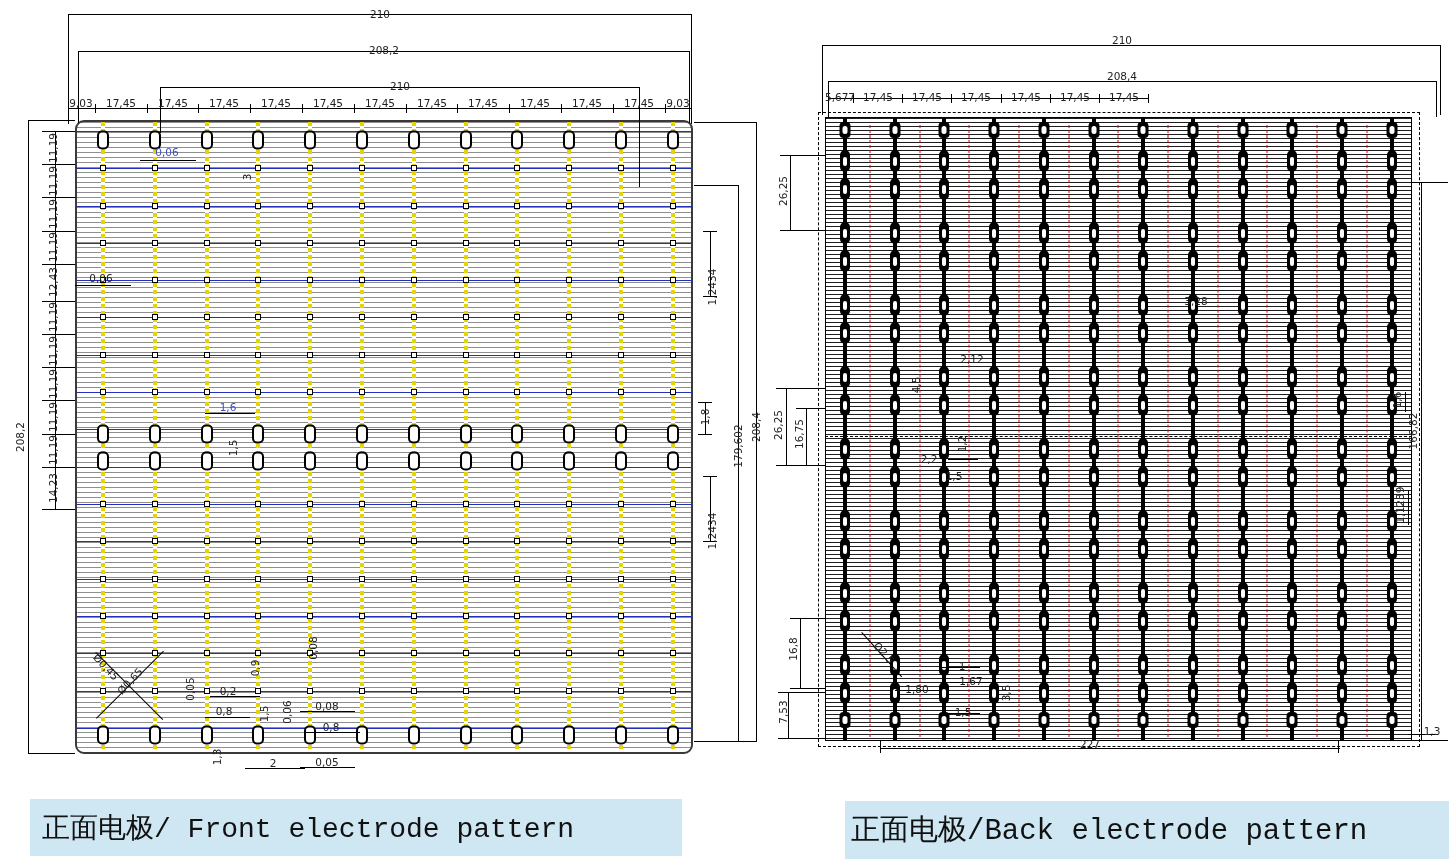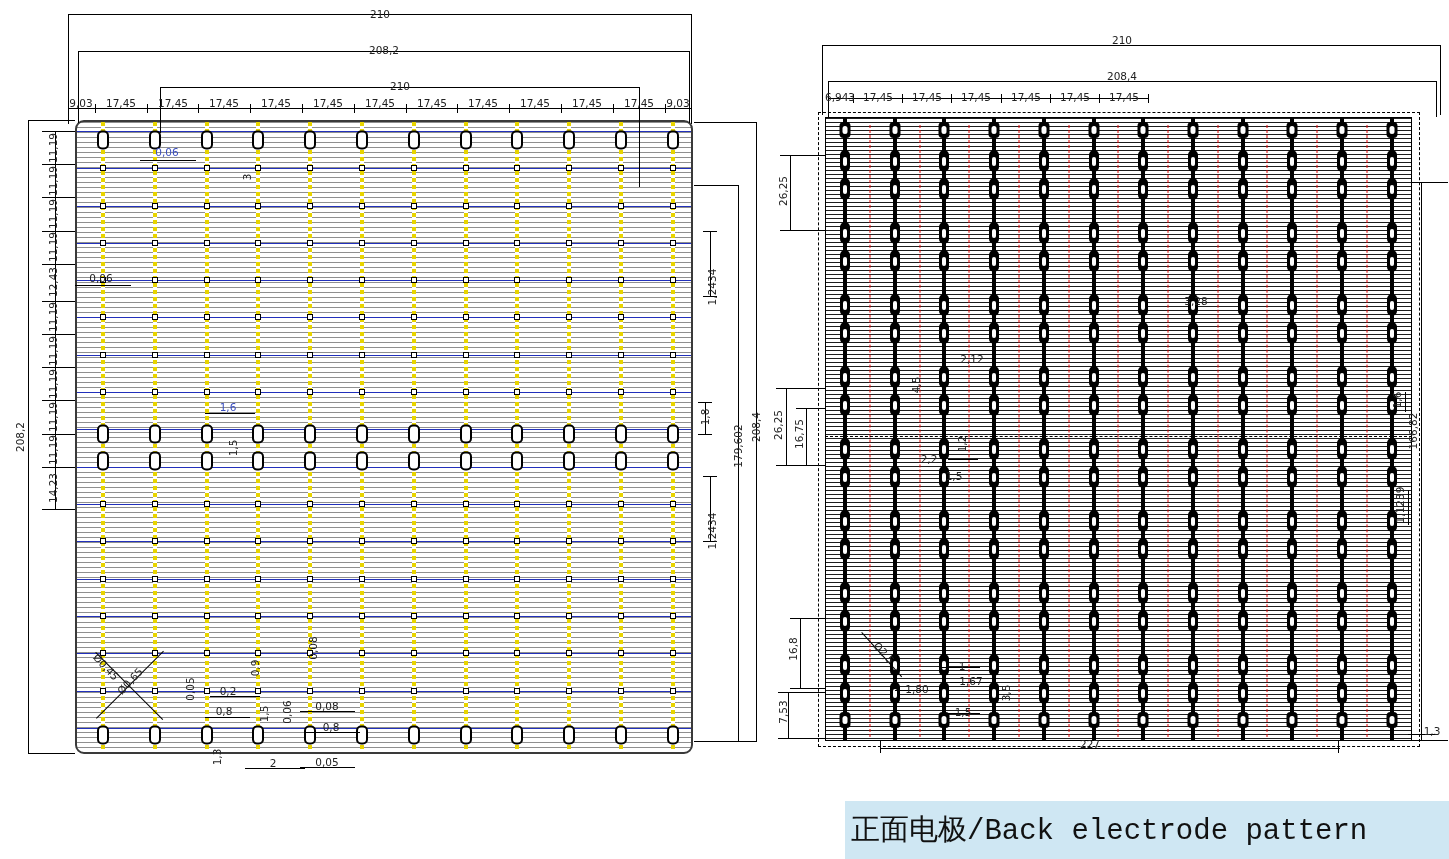--- a/index.html
+++ b/index.html
@@ -1120,21 +1120,21 @@
         <div class="ln" style="left: 853px; top: 94px; width: 1px; height: 9px;"></div>
         <div class="ln" style="left: 902px; top: 94px; width: 1px; height: 9px;"></div>
         <div class="ln" style="left: 951px; top: 94px; width: 1px; height: 9px;"></div>
         <div class="ln" style="left: 1001px; top: 94px; width: 1px; height: 9px;"></div>
         <div class="ln" style="left: 1050px; top: 94px; width: 1px; height: 9px;"></div>
         <div class="ln" style="left: 1099px; top: 94px; width: 1px; height: 9px;"></div>
         <div class="ln" style="left: 1148px; top: 94px; width: 1px; height: 9px;"></div>
         <div class="lnr" style="left: 862px; top: 632px; width: 60px; transform: rotate(48deg);"></div>
         <span class="dim" style="left: 1122px; top: 40px;">210</span>
         <span class="dim" style="left: 1122px; top: 76px;">208,4</span>
-        <span class="dim" style="left: 840px; top: 97px;">6,943</span>
+        <span class="dim" style="left: 840px; top: 97px;">5,677</span>
         <span class="dim" style="left: 878px; top: 97px;">17,45</span>
         <span class="dim" style="left: 927px; top: 97px;">17,45</span>
         <span class="dim" style="left: 976px; top: 97px;">17,45</span>
         <span class="dim" style="left: 1026px; top: 97px;">17,45</span>
         <span class="dim" style="left: 1075px; top: 97px;">17,45</span>
         <span class="dim" style="left: 1124px; top: 97px;">17,45</span>
         <span class="dim r90" style="left: 783px; top: 191px;">26,25</span>
         <span class="dim r90" style="left: 778px; top: 425px;">26,25</span>
         <span class="dim r90" style="left: 799px; top: 434px;">16,75</span>
         <span class="dim r90" style="left: 793px; top: 649px;">16,8</span>
@@ -1152,17 +1152,20 @@
         <span class="dim" style="left: 962px; top: 666px;">1</span>
         <span class="dim" style="left: 971px; top: 681px;">1,67</span>
         <span class="dim" style="left: 917px; top: 689px;">1,80</span>
         <span class="dim r90" style="left: 1006px; top: 693px;">3,5</span>
         <span class="dim" style="left: 963px; top: 712px;">1,5</span>
         <span class="dim" style="left: 1090px; top: 744px;">227</span>
         <span class="dim" style="left: 1432px; top: 731px;">1,3</span>
       </div>
   </section>
 
+  <div class="caption" id="cap-front">
+    <span>正面电极/ Front electrode pattern</span>
+  </div>
   <div class="caption" id="cap-back">
     <span>正面电极/Back electrode pattern</span>
   </div>
 
 </div>
 
 </body></html>

